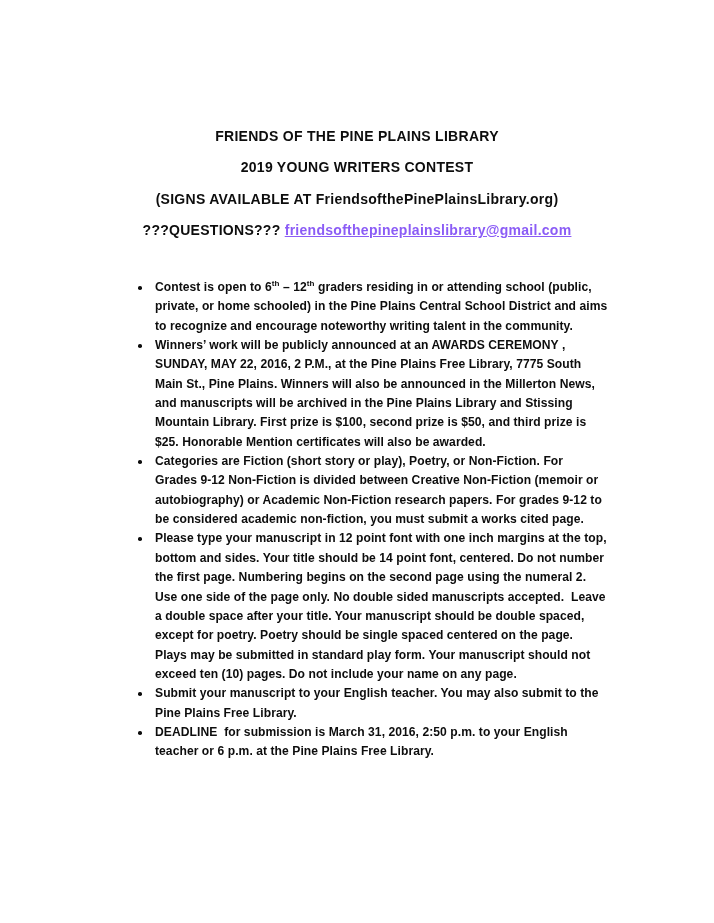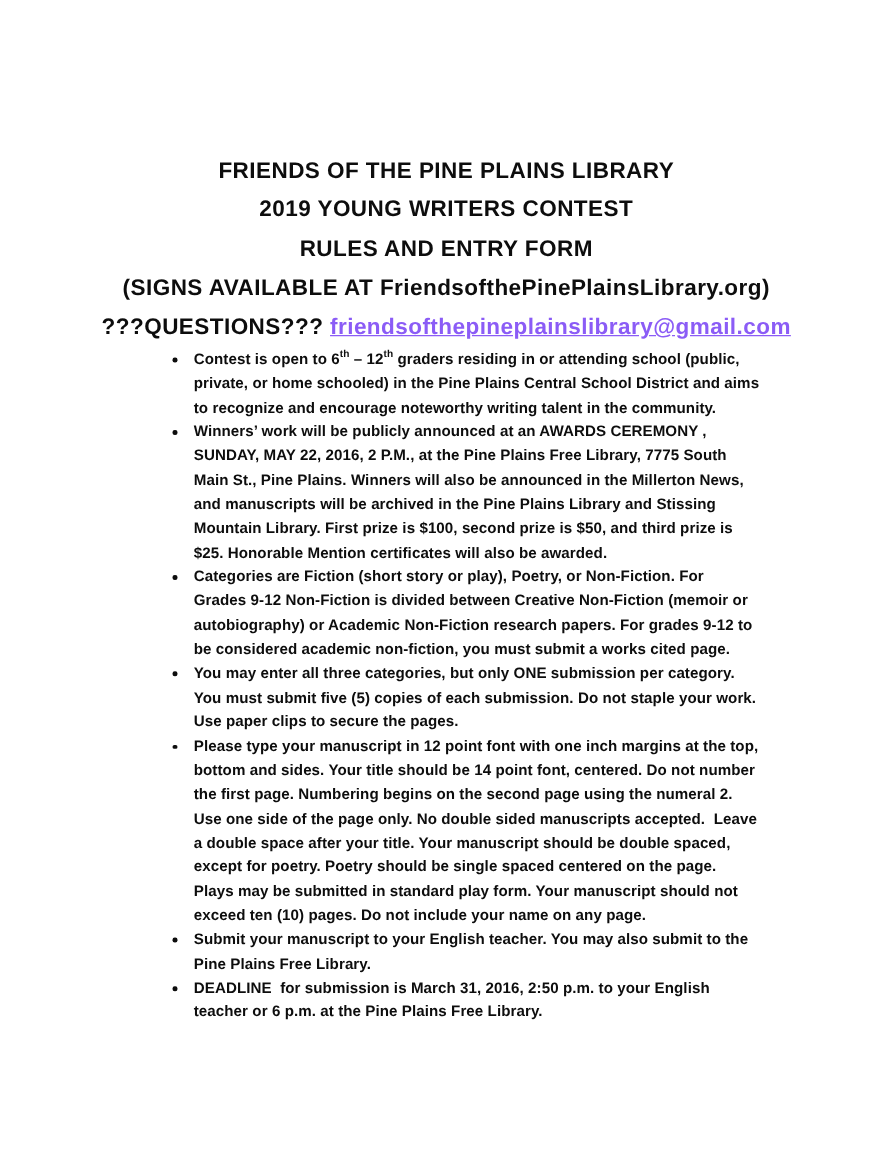--- a/index.html
+++ b/index.html
@@ -17,21 +17,21 @@
     overflow: hidden;
   }
   .headings {
     position: absolute;
     left: 0;
     top: 121px;
     width: 714px;
     text-align: center;
   }
   .heading-line {
-    font-size: 18px;
+    font-size: 14px;
     font-weight: bold;
     line-height: 31.3px;
     letter-spacing: 0.02em;
     white-space: nowrap;
   }
   .heading-line .email-link {
     color: #8b5cf6;
     text-decoration: underline;
     font-weight: bold;
   }
@@ -72,42 +72,38 @@
   }
 </style>
 </head>
 <body>
 
 <div class="page">
 
   <div class="headings">
     <div class="heading-line">FRIENDS OF THE PINE PLAINS LIBRARY</div>
     <div class="heading-line">2019 YOUNG WRITERS CONTEST</div>
-    <div class="heading-line">RULES AND ENTRY FORM</div>
     <div class="heading-line">(SIGNS AVAILABLE AT FriendsofthePinePlainsLibrary.org)</div>
     <div class="heading-line"><span>???QUESTIONS??? </span><a class="email-link" href="#">friendsofthepineplainslibrary@gmail.com</a></div>
   </div>
 
   <div class="bullets">
 
     <div class="bullet-item">
       <span class="bullet-text"><span>Contest is open to 6</span><sup>th</sup><span> – 12</span><sup>th</sup><span> graders residing in or attending school (public, private, or home schooled) in the Pine Plains Central School District and aims to recognize and encourage noteworthy writing talent in the community.</span></span>
     </div>
 
     <div class="bullet-item">
       <span class="bullet-text">Winners’ work will be publicly announced at an AWARDS CEREMONY , SUNDAY, MAY 22, 2016, 2 P.M., at the Pine Plains Free Library, 7775 South Main St., Pine Plains. Winners will also be announced in the Millerton News, and manuscripts will be archived in the Pine Plains Library and Stissing Mountain Library. First prize is $100, second prize is $50, and third prize is $25. Honorable Mention certificates will also be awarded.</span>
     </div>
 
     <div class="bullet-item">
       <span class="bullet-text">Categories are Fiction (short story or play), Poetry, or Non-Fiction. For Grades 9-12 Non-Fiction is divided between Creative Non-Fiction (memoir or autobiography) or Academic Non-Fiction research papers. For grades 9-12 to be considered academic non-fiction, you must submit a works cited page.</span>
     </div>
 
-    <div class="bullet-item">
-      <span class="bullet-text">You may enter all three categories, but only ONE submission per category. You must submit five (5) copies of each submission. Do not staple your work. Use paper clips to secure the pages.</span>
-    </div>
 
     <div class="bullet-item">
       <span class="bullet-text">Please type your manuscript in 12 point font with one inch margins at the top, bottom and sides. Your title should be 14 point font, centered. Do not number the first page. Numbering begins on the second page using the numeral 2. Use one side of the page only. No double sided manuscripts accepted.  Leave a double space after your title. Your manuscript should be double spaced, except for poetry. Poetry should be single spaced centered on the page. Plays may be submitted in standard play form. Your manuscript should not exceed ten (10) pages. Do not include your name on any page.</span>
     </div>
 
     <div class="bullet-item">
       <span class="bullet-text">Submit your manuscript to your English teacher. You may also submit to the Pine Plains Free Library.</span>
     </div>
 
     <div class="bullet-item">

